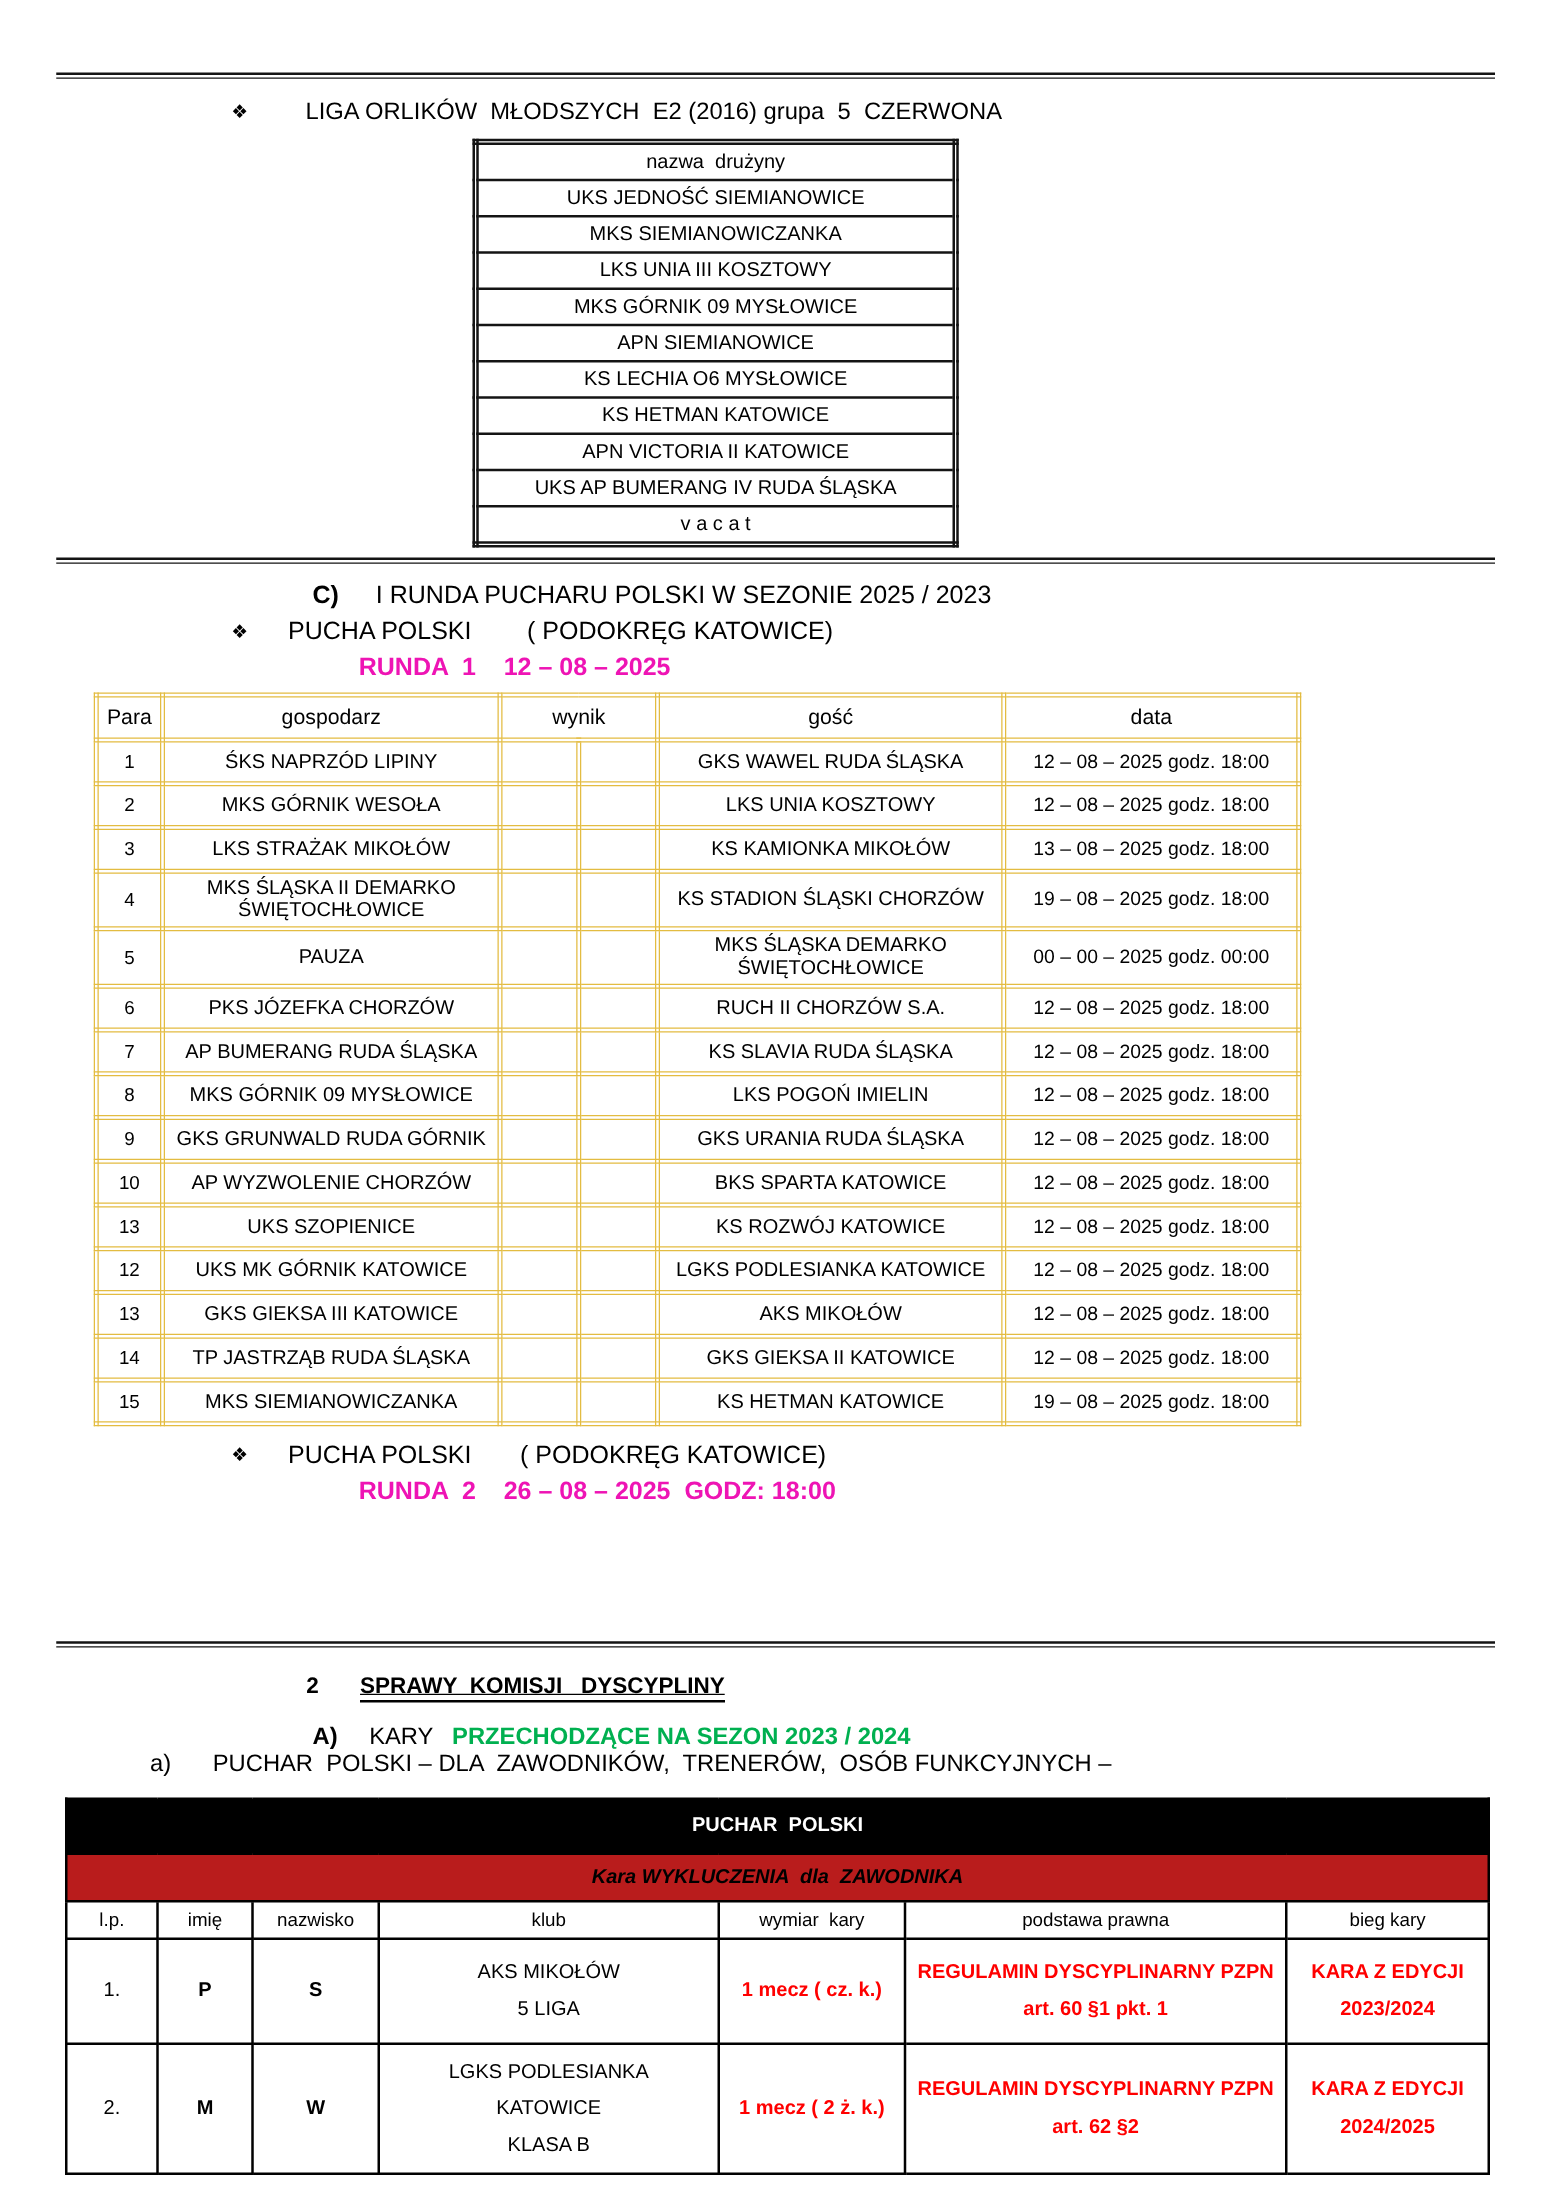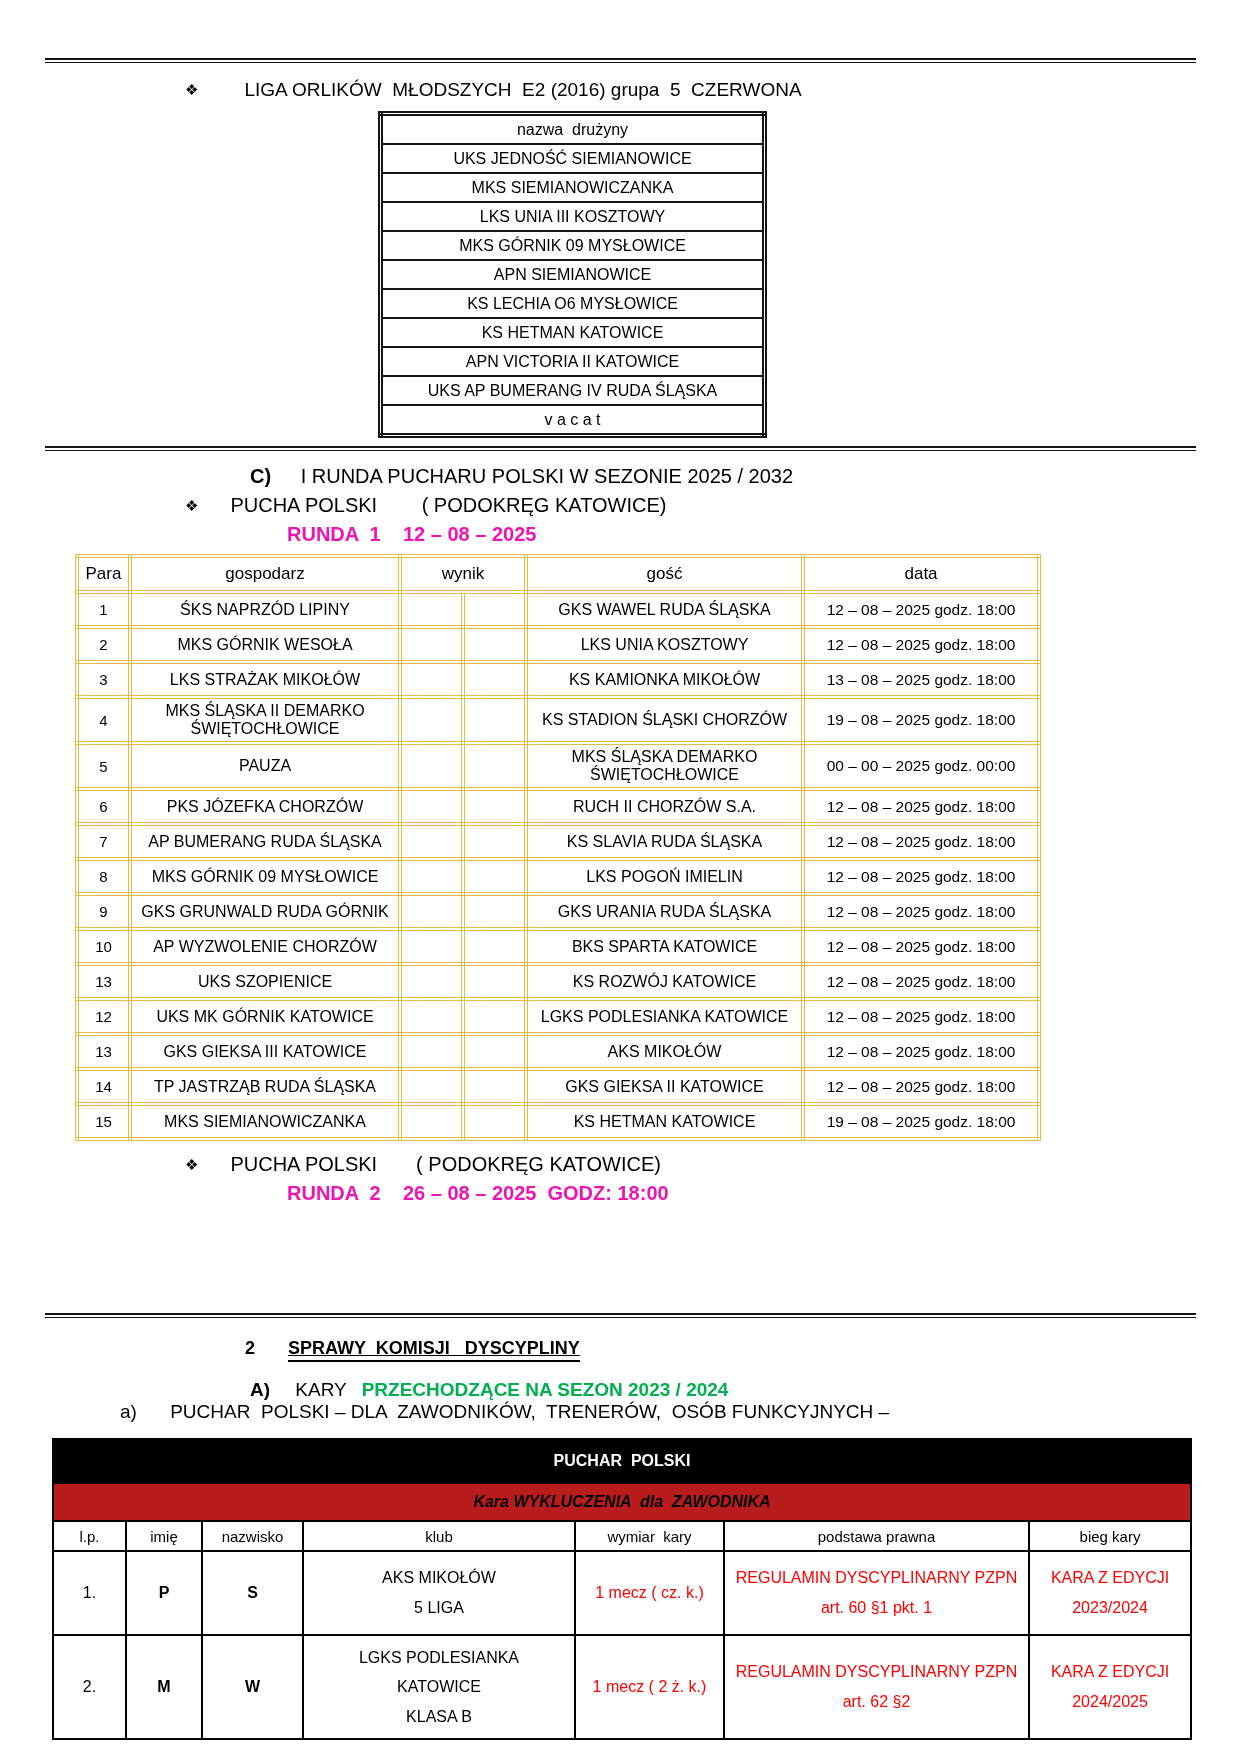--- a/index.html
+++ b/index.html
@@ -55,21 +55,21 @@
   
   .disc-table{width:1138px;margin:15px 0 0 52px;border:2.5px solid #000;}
   .disc-table th,.disc-table td{border:2px solid #000;text-align:center;vertical-align:middle;padding:2px 4px;}
   .disc-title{background:#000;color:#fff;font-size:21px;font-weight:bold;height:38px;}
   .disc-sub{background:#b91c1c;color:#000;font-size:19px;font-weight:bold;font-style:italic;height:32px;}
   .disc-head th{font-size:15px;font-weight:normal;height:24px;}
   .disc-table td{font-size:16px;}
   .cell-lp{font-size:19px;}
   .cell-letter{font-size:26px;font-weight:bold;}
   .cell-klub{white-space:pre-line;line-height:1.85;}
-  .cell-red{color:#FF0000;font-weight:400;font-size:15px;white-space:pre-line;line-height:1.9;}
+  .cell-red{color:#FF0000;font-weight:700;font-size:15px;white-space:pre-line;line-height:1.9;}
   .row-1 td{height:78px;}
   .row-2 td{height:98px;}
 </style>
 </head>
 <body>
 
 <div class="rule rule-1"></div>
 
 <div class="liga-title">
   <span class="bullet">❖</span>
@@ -124,21 +124,21 @@
         <td>v a c a t</td>
       </tr>
 
   </tbody>
 </table>
 
 <div class="rule rule-2"></div>
 
 <div class="c-heading">
   <span class="c-label">C)</span>
-  <span class="pre">I RUNDA PUCHARU POLSKI W SEZONIE 2025 / 2032</span>
+  <span class="pre">I RUNDA PUCHARU POLSKI W SEZONIE 2025 / 2023</span>
 </div>
 
 <div class="pucha-line">
   <span class="bullet2">❖</span>
   <span class="pre">PUCHA POLSKI        ( PODOKRĘG KATOWICE)</span>
 </div>
 
 <div class="runda pre">RUNDA  1    12 – 08 – 2025</div>
 
 <table class="cup-table">

